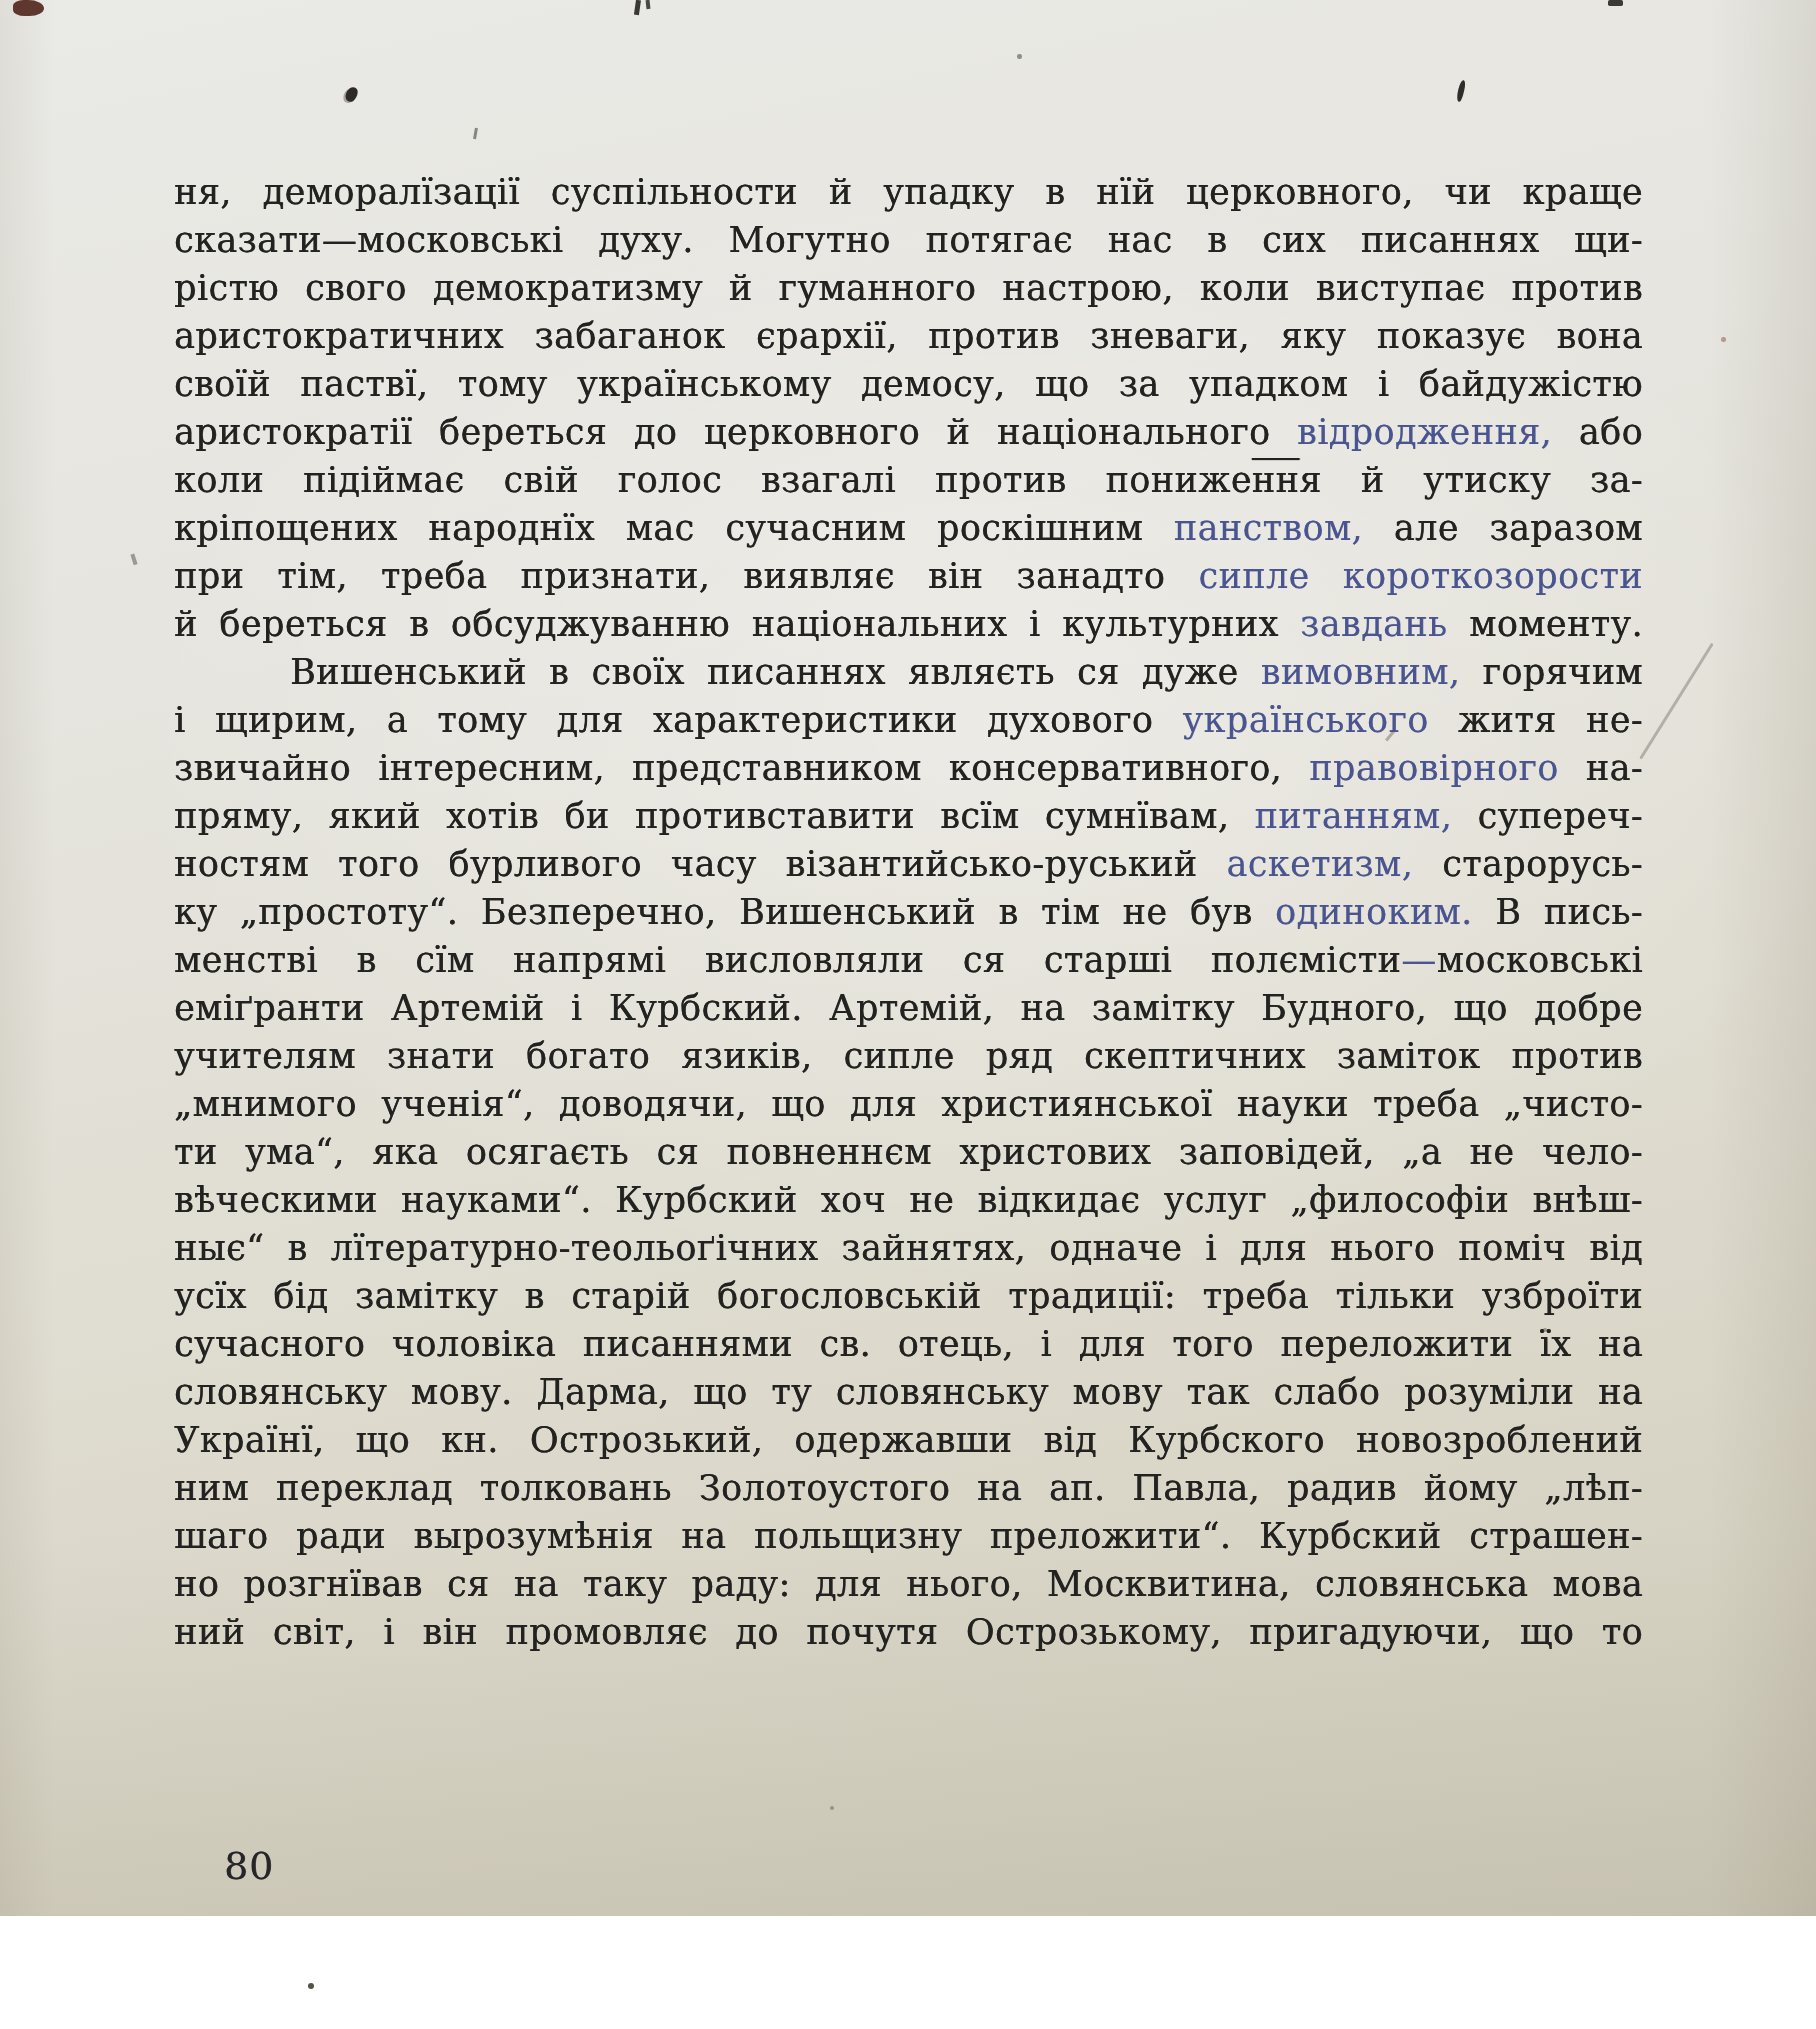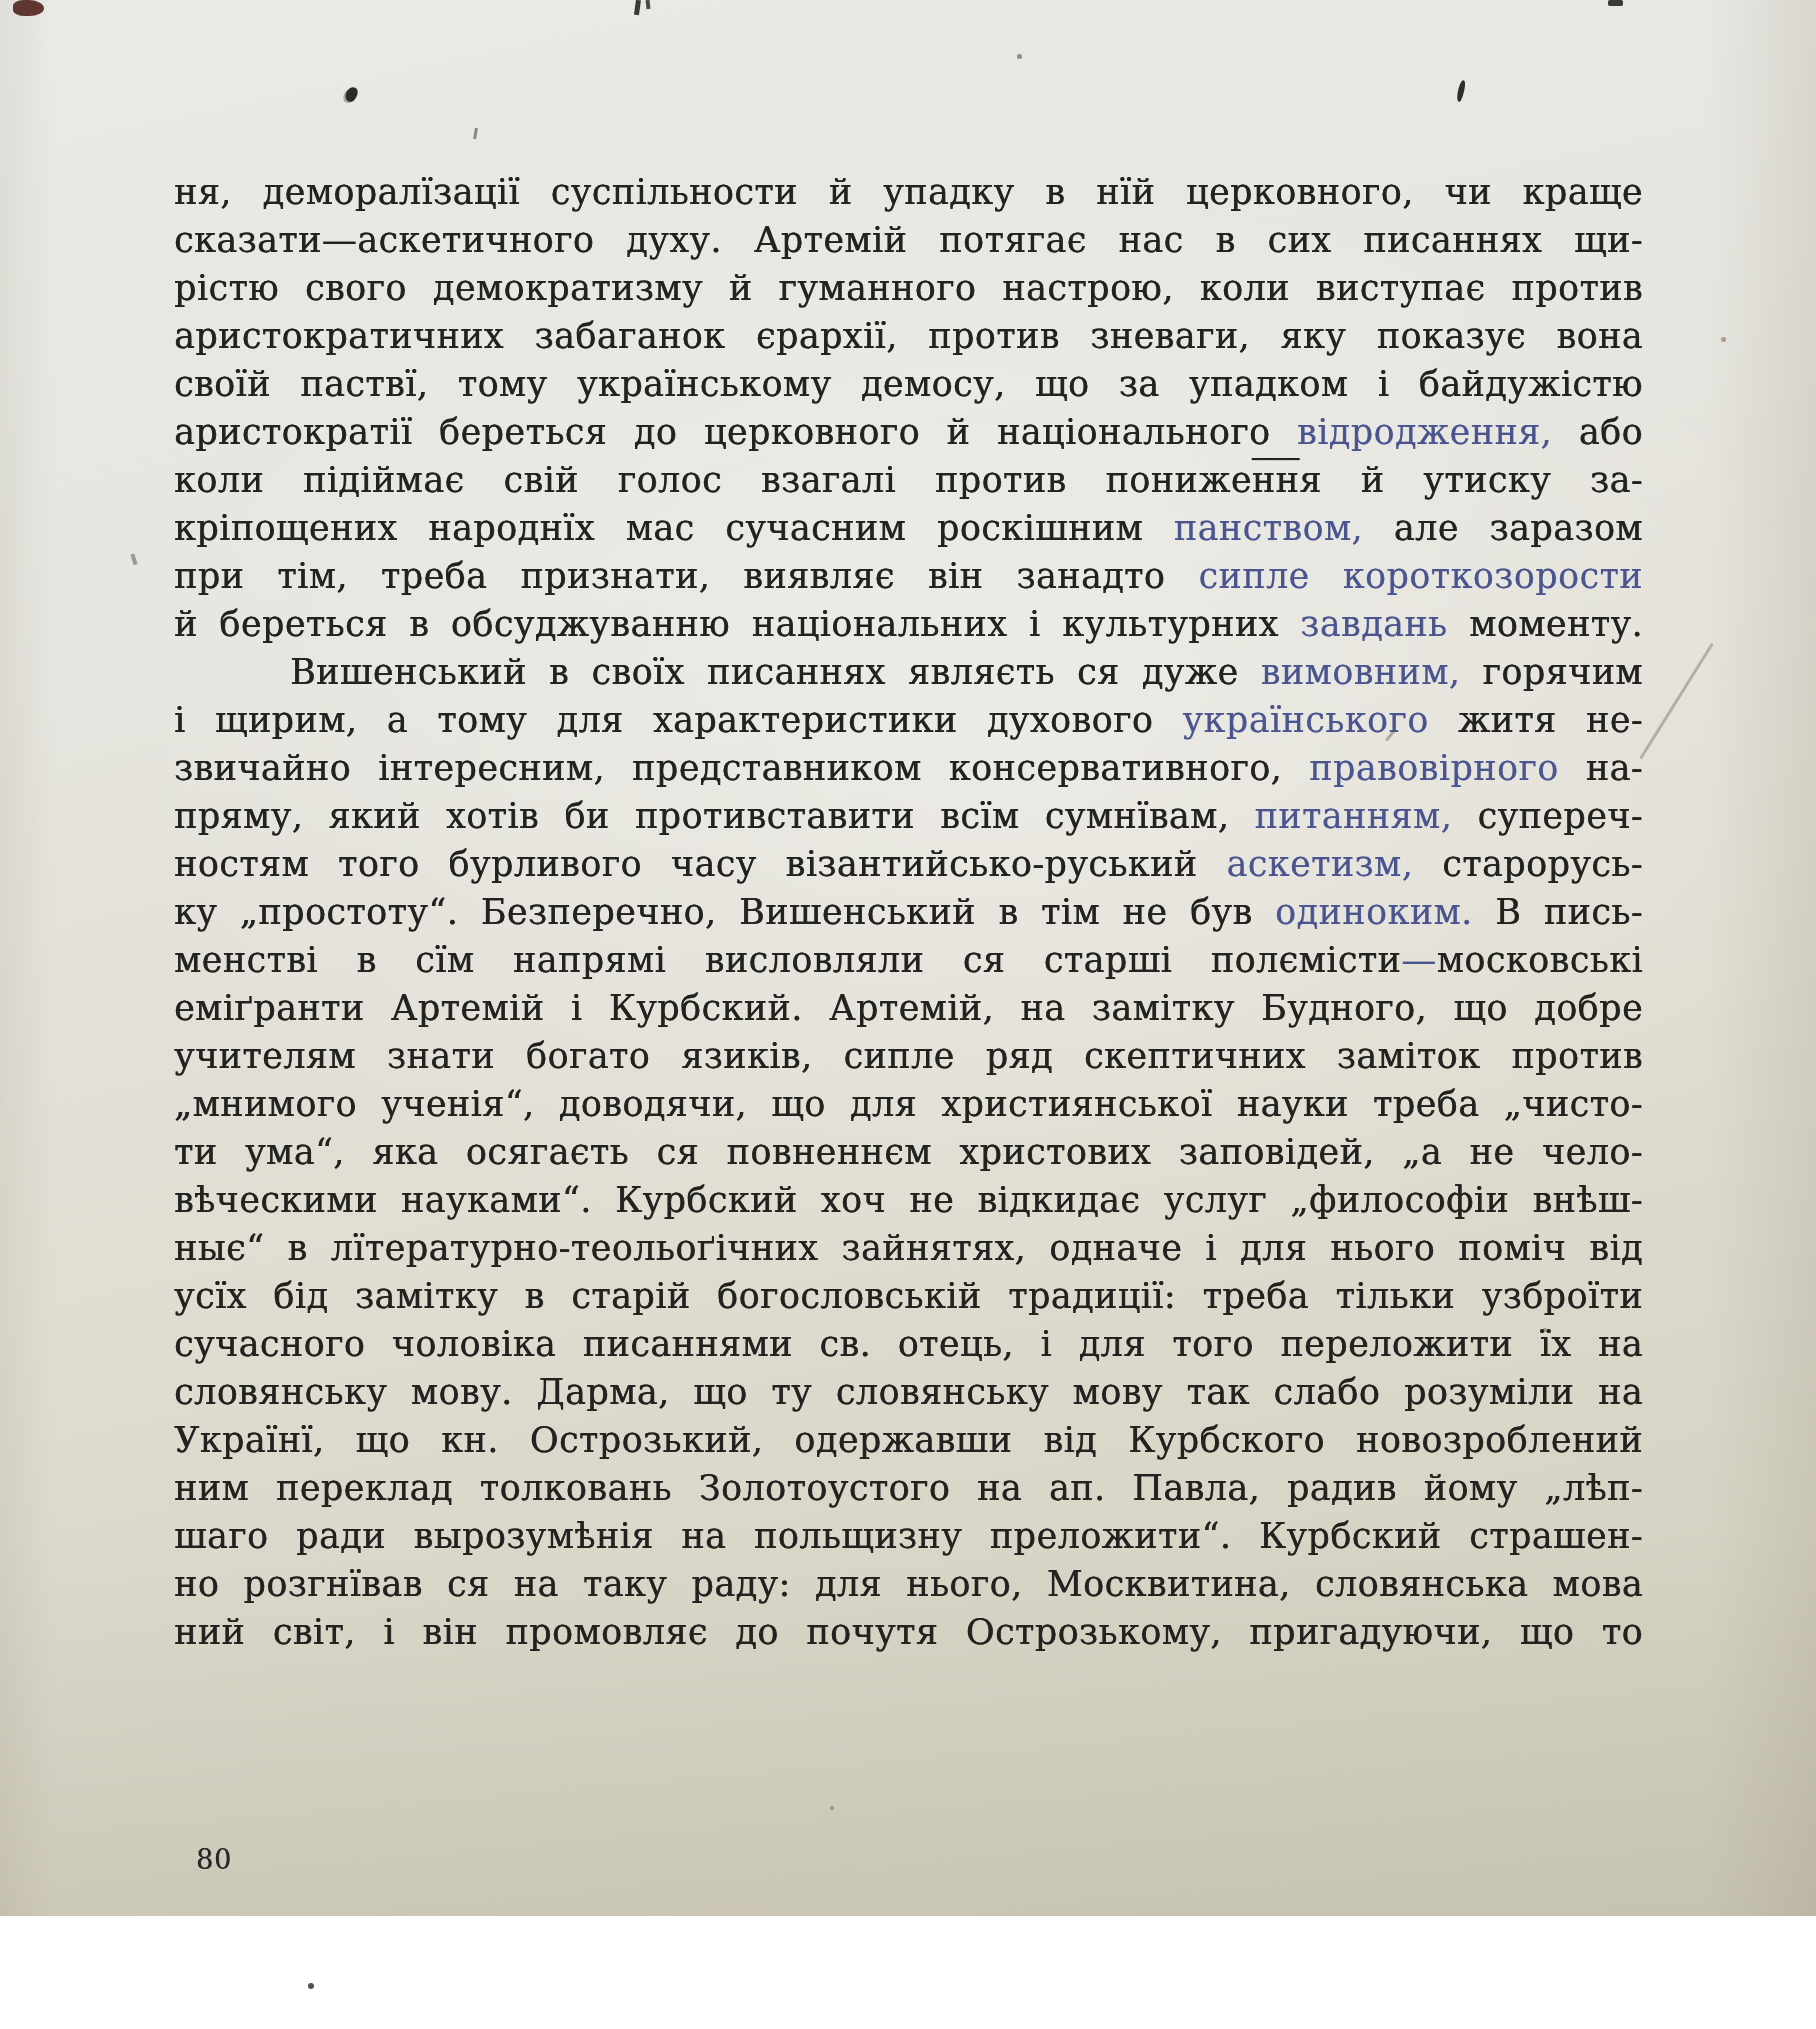--- a/index.html
+++ b/index.html
@@ -41,39 +41,39 @@
     text-align: justify;
     text-align-last: justify;
     white-space: normal;
     height: 48px;
   }
   .line.indent { padding-left: 116px; }
   .blue  { color: #4a5590; text-shadow: 0.3px 0 0 rgba(74,85,144,0.6); }
   .overline { text-decoration: overline; text-decoration-thickness: 1.8px; }
   .page-number {
     position: absolute;
-    left: 196px;
+    left: 224px;
     top: 1844px;
-    font-size: 27px;
+    font-size: 38px;
     color: #26262a;
     letter-spacing: 0.9px;
     text-shadow: 0.4px 0 0 rgba(30,30,30,0.7);
   }
   .speck { position: absolute; pointer-events: none; }
 </style>
 </head>
 <body>
 
 <div class="page">
 
   <div class="edge-shade"></div>
 
   <div class="text-block">
       <div class="line"><span>ня, деморалїзації суспільности й упадку в нїй церковного, чи краще</span></div>
-      <div class="line"><span>сказати—аскетичного духу. Артемій потягає нас в сих писаннях щи-</span></div>
+      <div class="line"><span>сказати—московські духу. Могутно потягає нас в сих писаннях щи-</span></div>
       <div class="line"><span>рістю свого демократизму й гуманного настрою, коли виступає против</span></div>
       <div class="line"><span>аристократичних забаганок єрархії, против зневаги, яку показує вона</span></div>
       <div class="line"><span>своїй паствї, тому українському демосу, що за упадком і байдужістю</span></div>
       <div class="line"><span>аристократії береться до церковного й національного </span><span class="blue">відродження,</span><span> або</span></div>
       <div class="line"><span>коли підіймає свій голос взагалі против пониже</span><span class="overline">нн</span><span>я й утиску за-</span></div>
       <div class="line"><span>кріпощених народнїх мас сучасним роскішним </span><span class="blue">панством,</span><span> але заразом</span></div>
       <div class="line"><span>при тім, треба признати, виявляє він занадто </span><span class="blue">сипле короткозорости</span></div>
       <div class="line"><span>й береться в обсуджуванню національних і культурних </span><span class="blue">завдань</span><span> моменту.</span></div>
       <div class="line indent"><span>Вишенський в своїх писаннях являєть ся дуже </span><span class="blue">вимовним,</span><span> горячим</span></div>
       <div class="line"><span>і щирим, а тому для характеристики духового </span><span class="blue">українського</span><span> житя не-</span></div>

